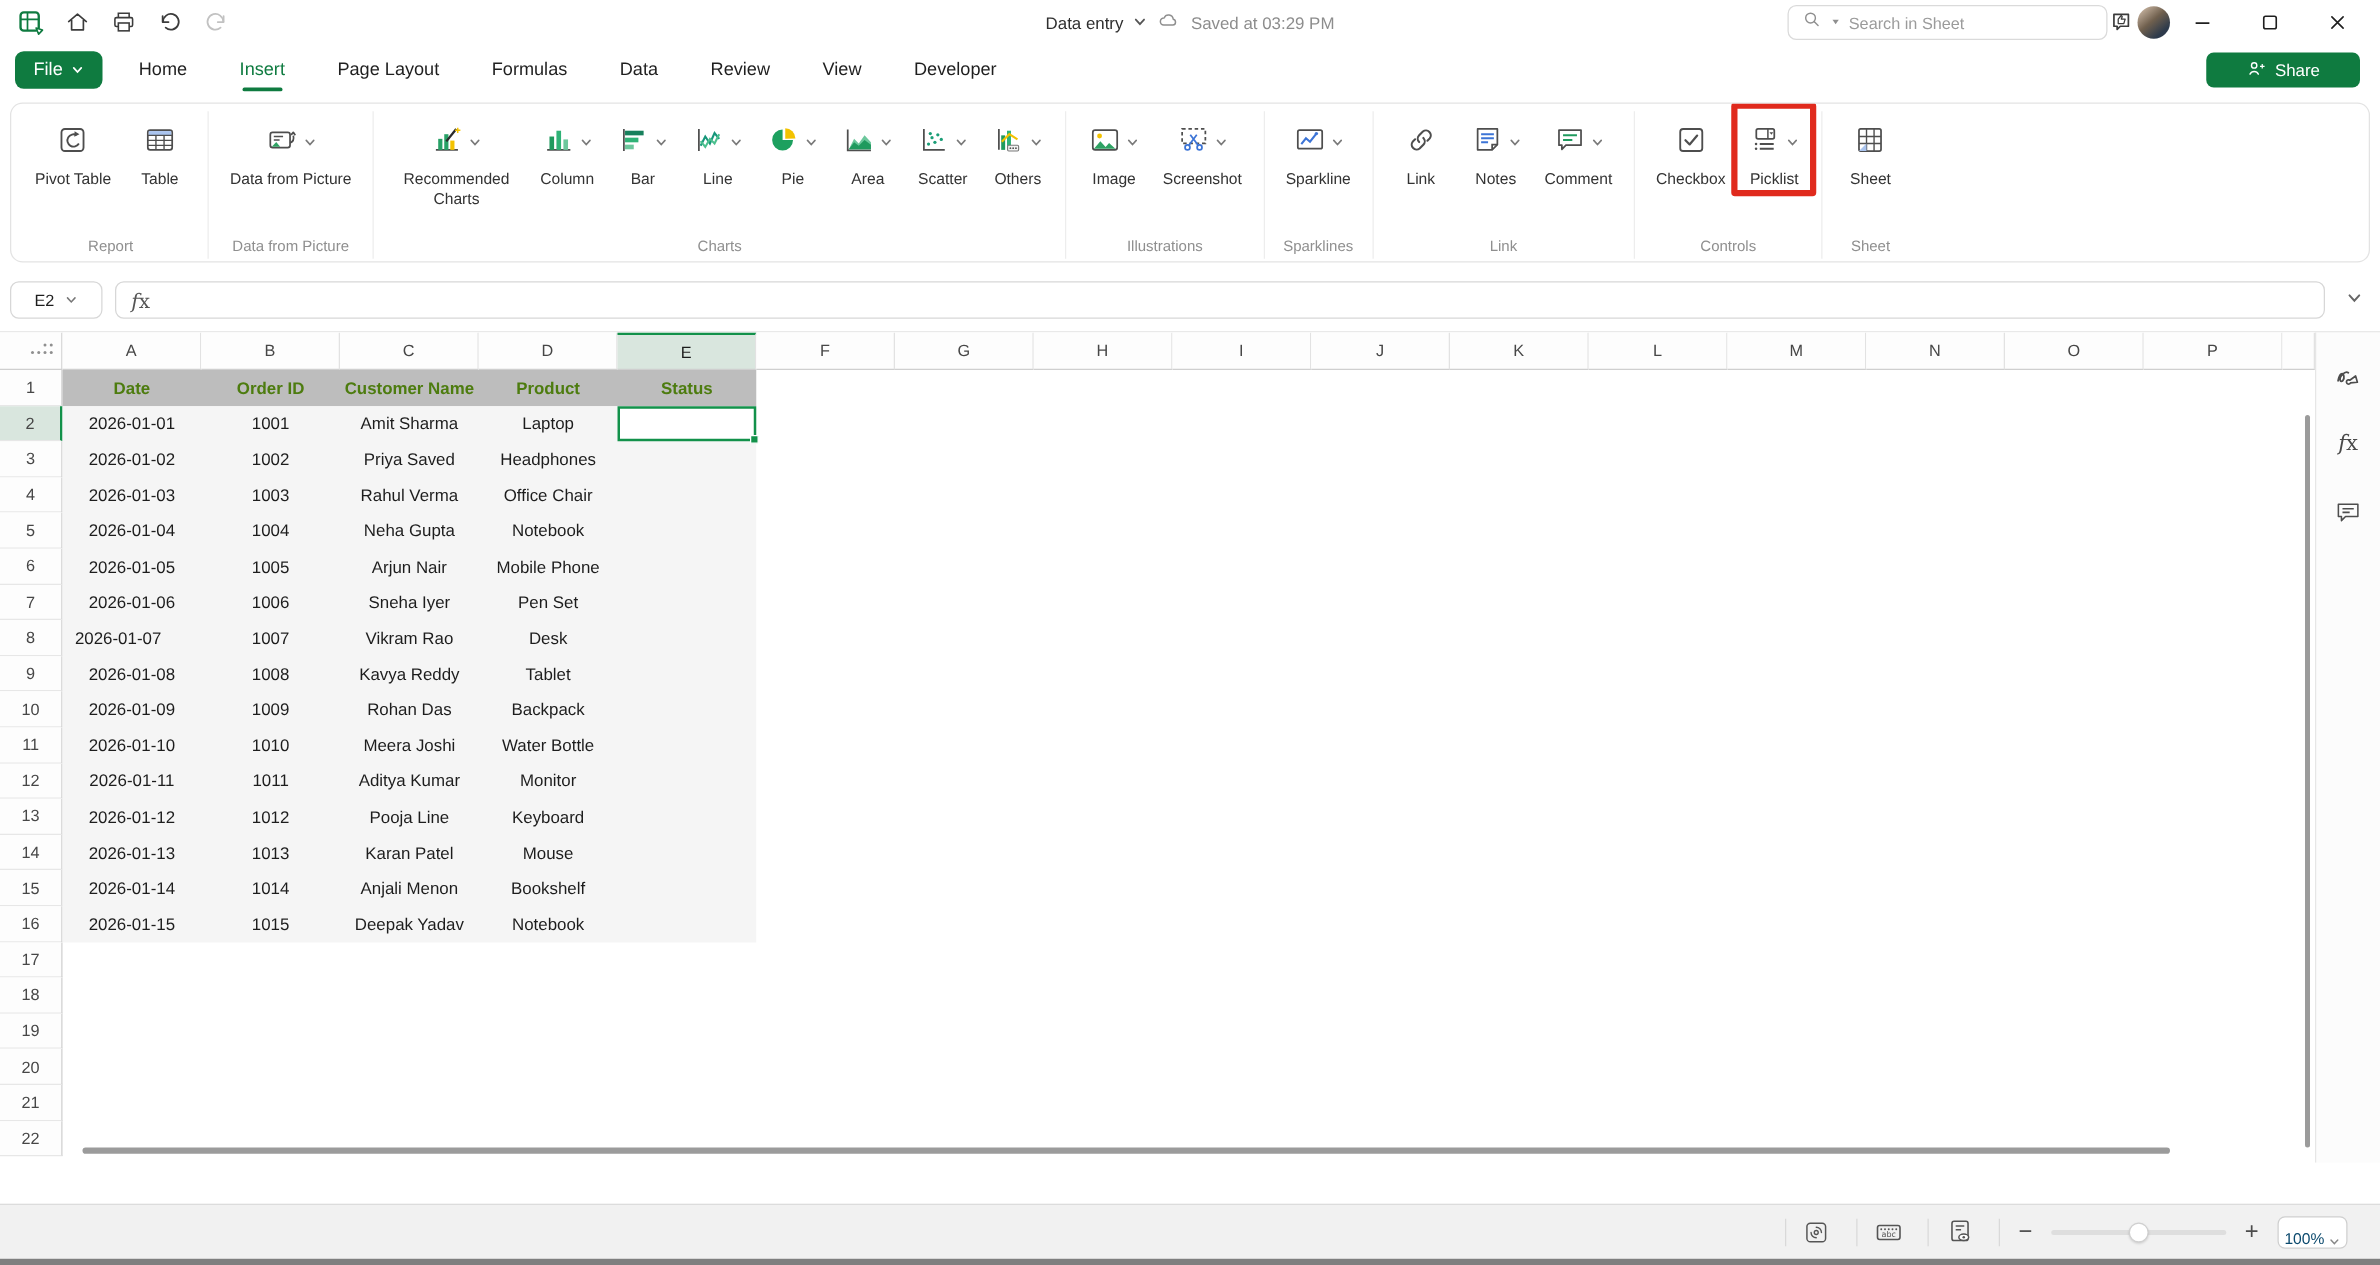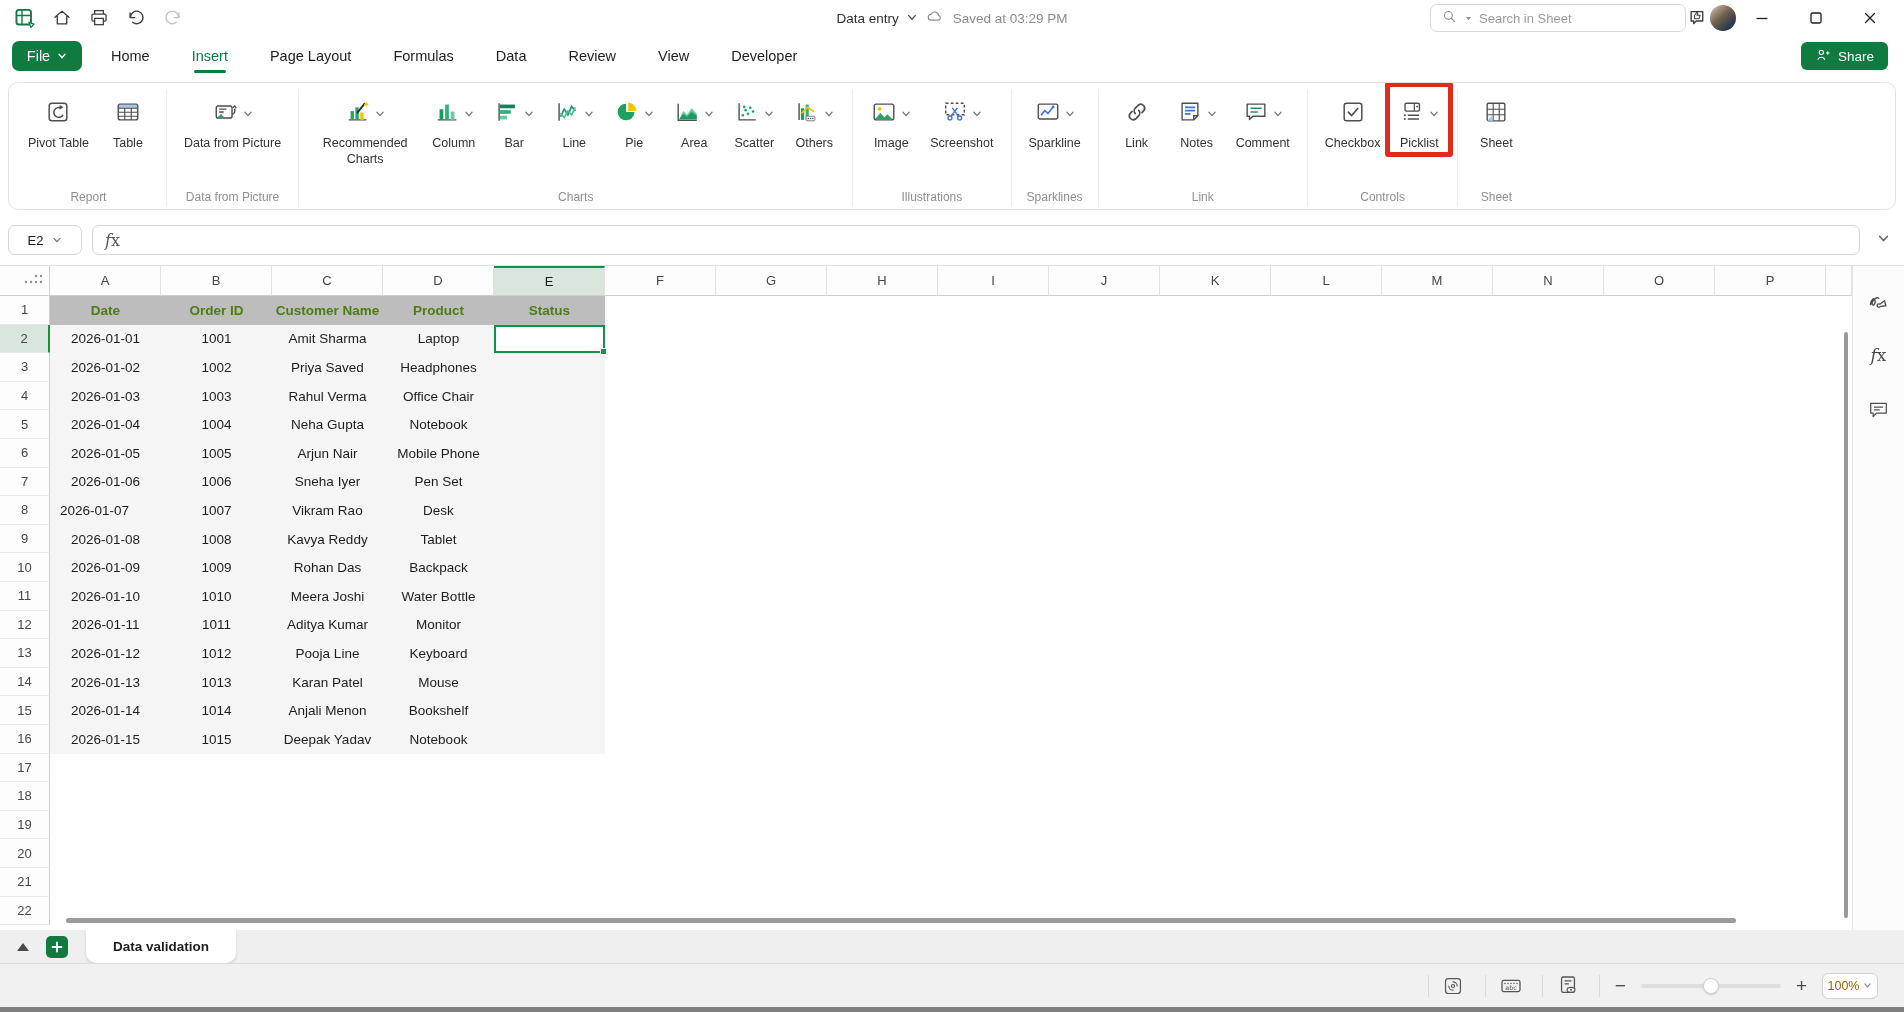--- a/index.html
+++ b/index.html
@@ -23,21 +23,21 @@
   .avatar{width:26px;height:26px;border-radius:50%;background:linear-gradient(140deg,#b9a693 15%,#70604e 45%,#2d3a4b 78%)}
   .win-controls{display:flex;align-items:center;gap:30px;margin-left:14px;padding-right:10px}
 
   
   .menubar{position:absolute;top:36px;left:0;right:0;height:40px;display:flex;align-items:center;background:#fff}
   .file-btn{margin-left:12px;width:70px;height:30px;background:var(--green);color:#fff;border:none;border-radius:7px;display:flex;align-items:center;justify-content:center;gap:7px;font-size:14.5px;font-family:inherit}
   .menu-tabs{display:flex;margin-left:8px}
   .menu-tab{padding:0 21px;height:40px;display:flex;align-items:center;font-size:14.5px;color:#1f1f1f;position:relative;cursor:default}
   .menu-tab.active{color:var(--green)}
   .menu-tab.active::after{content:'';position:absolute;left:50%;transform:translateX(-50%);bottom:3px;width:32px;height:3px;background:var(--green);border-radius:2px}
-  .share-btn{position:absolute;right:16px;top:6px;height:28px;padding:0 14px;background:var(--green);color:#fff;border:none;border-radius:6px;display:flex;align-items:center;gap:7px;font-size:13.5px;font-family:inherit}
+  .share-btn{position:absolute;right:16px;top:6px;height:28px;padding:0 32px;background:var(--green);color:#fff;border:none;border-radius:6px;display:flex;align-items:center;gap:7px;font-size:13.5px;font-family:inherit}
 
   
   .ribbon-wrap{position:absolute;top:76px;left:0;right:0;height:136px}
   .ribbon-card{position:absolute;left:8px;right:8px;top:6px;bottom:2px;border:1px solid #e3e3e3;border-radius:10px;background:#fff;display:flex;align-items:stretch;padding:6px 2px 2px 2px;overflow:hidden}
   .rgroup{display:flex;flex-direction:column;align-items:center;padding:2px 12px 0 12px;border-right:1px solid #ededed}
   .rgroup:last-child{border-right:none}
   .ritems{display:flex;align-items:flex-start;gap:8px;flex:1}
   .ritem{position:relative;display:flex;flex-direction:column;align-items:center;padding:5px 5px 2px 5px;max-width:108px;min-width:52px}
   .iconrow{height:36px;display:flex;align-items:center;gap:4px}
   .rlabel{font-size:12.5px;color:#333;text-align:center;line-height:1.28;margin-top:3px}
@@ -86,21 +86,21 @@
   .sheet-tab{margin-left:18px;height:33px;background:#fff;border-radius:0 0 10px 10px;display:flex;align-items:center;padding:0 27px;font-size:13.5px;font-weight:600;color:#1e1e1e;box-shadow:0 2px 3px rgba(0,0,0,.13)}
 
   
   .statusbar{position:absolute;top:963px;left:0;right:0;height:44px;background:#f1f1f1;border-top:1px solid #dcdcdc;display:flex;align-items:center;justify-content:flex-end;padding-right:26px;gap:13px}
   .sb-sep{width:1px;height:22px;background:#d9d9d9}
   .sb-btn{background:none;border:none;padding:0;display:flex;align-items:center;width:30px;height:30px}
   .zoom-sign{background:none;border:none;font-size:19px;color:#4c4c4c;padding:0 2px;font-family:inherit;line-height:1}
   .zoom-slider{position:relative;width:140px;height:16px;display:flex;align-items:center}
   .zs-track{width:100%;height:4px;background:#dedede;border-radius:2px}
   .zs-handle{position:absolute;left:50%;transform:translateX(-50%);width:16px;height:16px;border-radius:50%;background:#fff;border:1px solid #cfcfcf;box-shadow:0 1px 2px rgba(0,0,0,.15)}
-  .zoom-box{width:56px;height:26px;border:1px solid #cfcfcf;border-radius:6px;background:#fff;display:flex;align-items:center;justify-content:center;gap:4px;font-size:12.5px;color:#a16207}
+  .zoom-box{width:56px;height:26px;border:1px solid #cfcfcf;border-radius:6px;background:#fff;display:flex;align-items:flex-end;justify-content:center;gap:4px;font-size:12.5px;color:#0c4a6e}
   .bottom-strip{position:absolute;top:1007px;left:0;right:0;height:5px;background:#7f7f7f}
 </style>
 </head>
 <body>
 
 <div class="app">
 
   <div class="titlebar">
     <div class="qat">
       <span class="tb-btn">
@@ -716,35 +716,20 @@
       <svg viewBox="0 0 28 28" width="23" height="23">
           <path d="M4.5 6.5 h19 v12 h-12 l-4 4 v-4 h-3 z" fill="none" stroke="#4e4e4e" stroke-width="1.5" stroke-linejoin="round"></path>
           <path d="M8.5 11 h11 M8.5 14.5 h7" stroke="#4e4e4e" stroke-width="1.5"></path>
         </svg>
     </button>
   </div>
 
   <div class="vscroll"></div>
   <div class="hscroll"></div>
 
-  <div class="tabbar">
-    <button class="tab-up">
-      <svg width="14" height="10" viewBox="0 0 14 10">
-          <path d="M7 1 L13 9 H1 z" fill="#4a4a4a"></path>
-        </svg>
-    </button>
-    <button class="tab-add">
-      <svg width="12" height="12" viewBox="0 0 12 12">
-          <path d="M6 1.5 V10.5 M1.5 6 H10.5" stroke="#fff" stroke-width="1.8" stroke-linecap="round"></path>
-        </svg>
-    </button>
-    <div class="sheet-tab">
-      <span>Data validation</span>
-    </div>
-  </div>
 
   <div class="statusbar">
     <span class="sb-sep"></span>
     <button class="sb-btn">
       <svg viewBox="0 0 28 28" width="22" height="22">
           <rect x="4.5" y="4.5" width="19" height="19" rx="3.5" fill="none" stroke="#555" stroke-width="1.5"></rect>
           <circle cx="14" cy="14" r="2" fill="none" stroke="#555" stroke-width="1.4"></circle>
           <path d="M14 8.7 a5.3 5.3 0 0 1 5.3 5.3 M14 19.3 a5.3 5.3 0 0 1 -5.3 -5.3" fill="none" stroke="#555" stroke-width="1.4" stroke-linecap="round"></path>
         </svg>
     </button>

